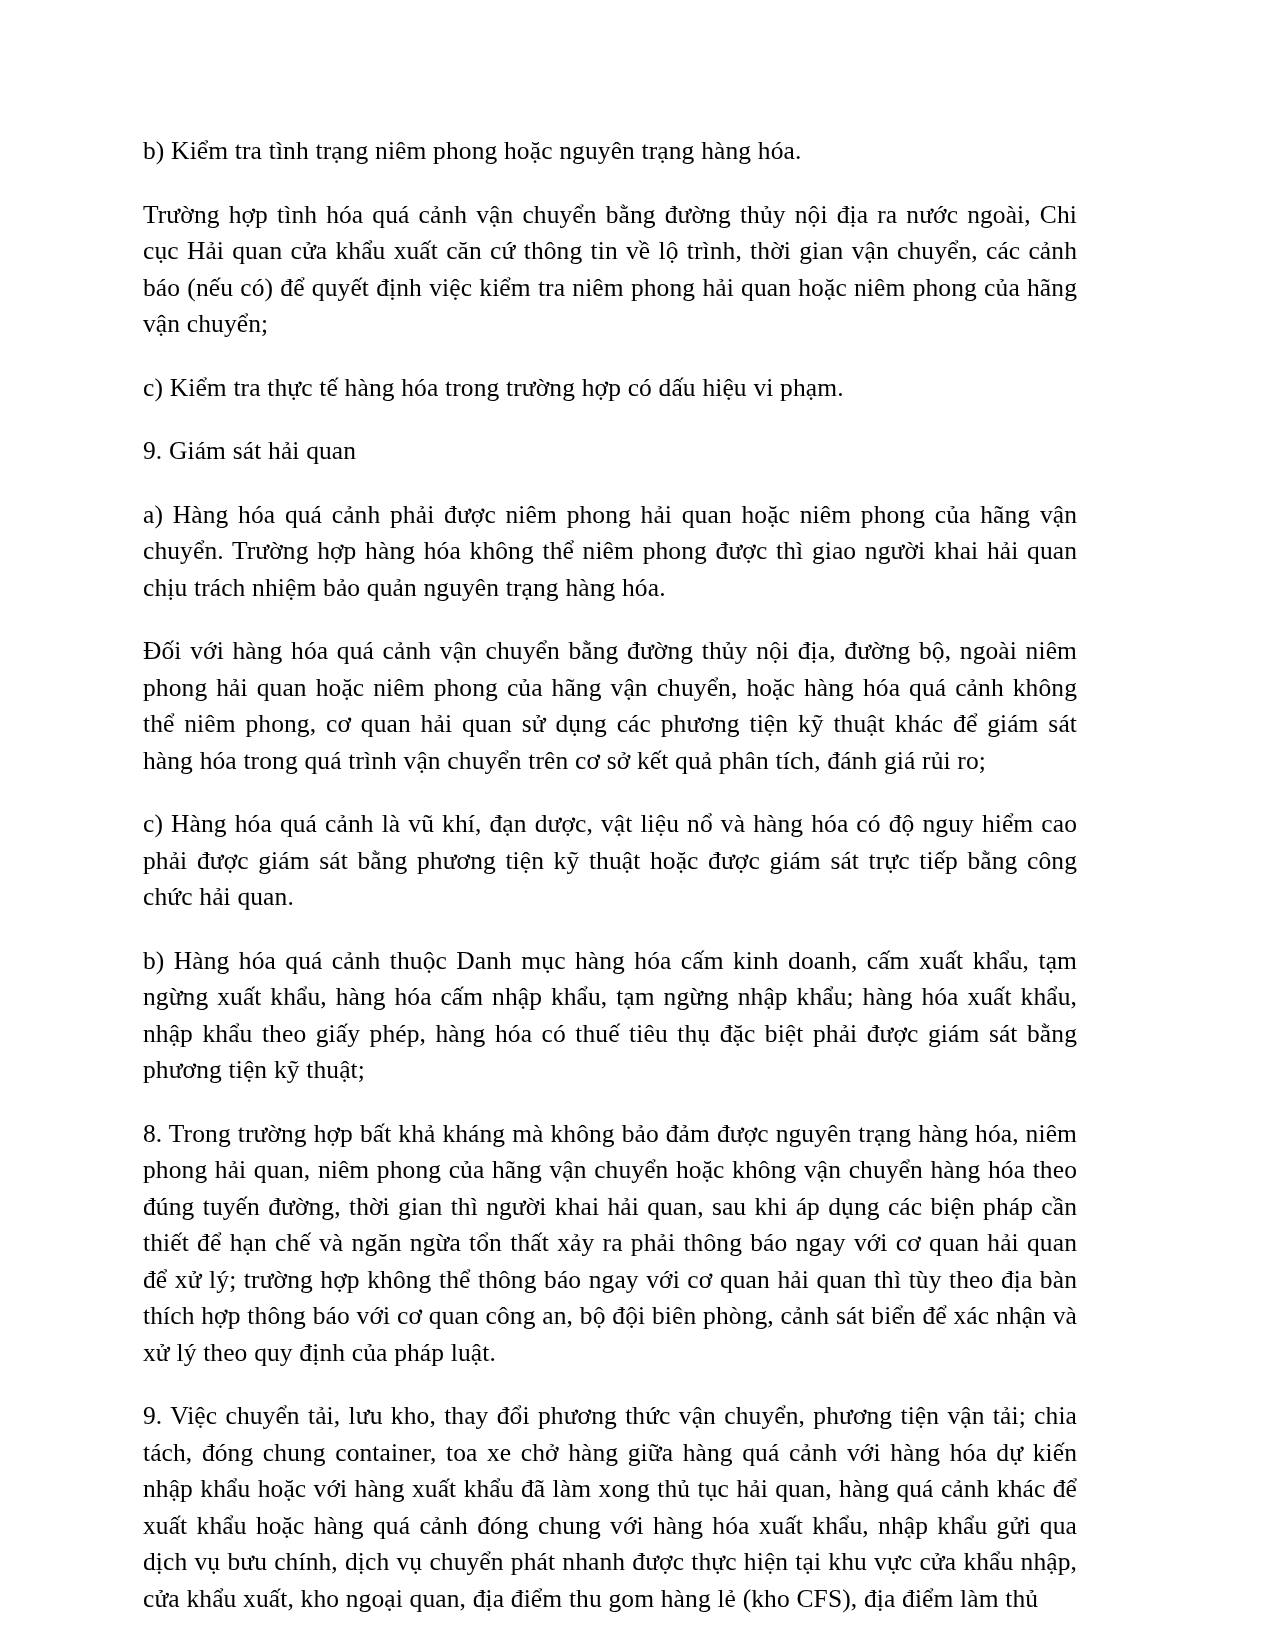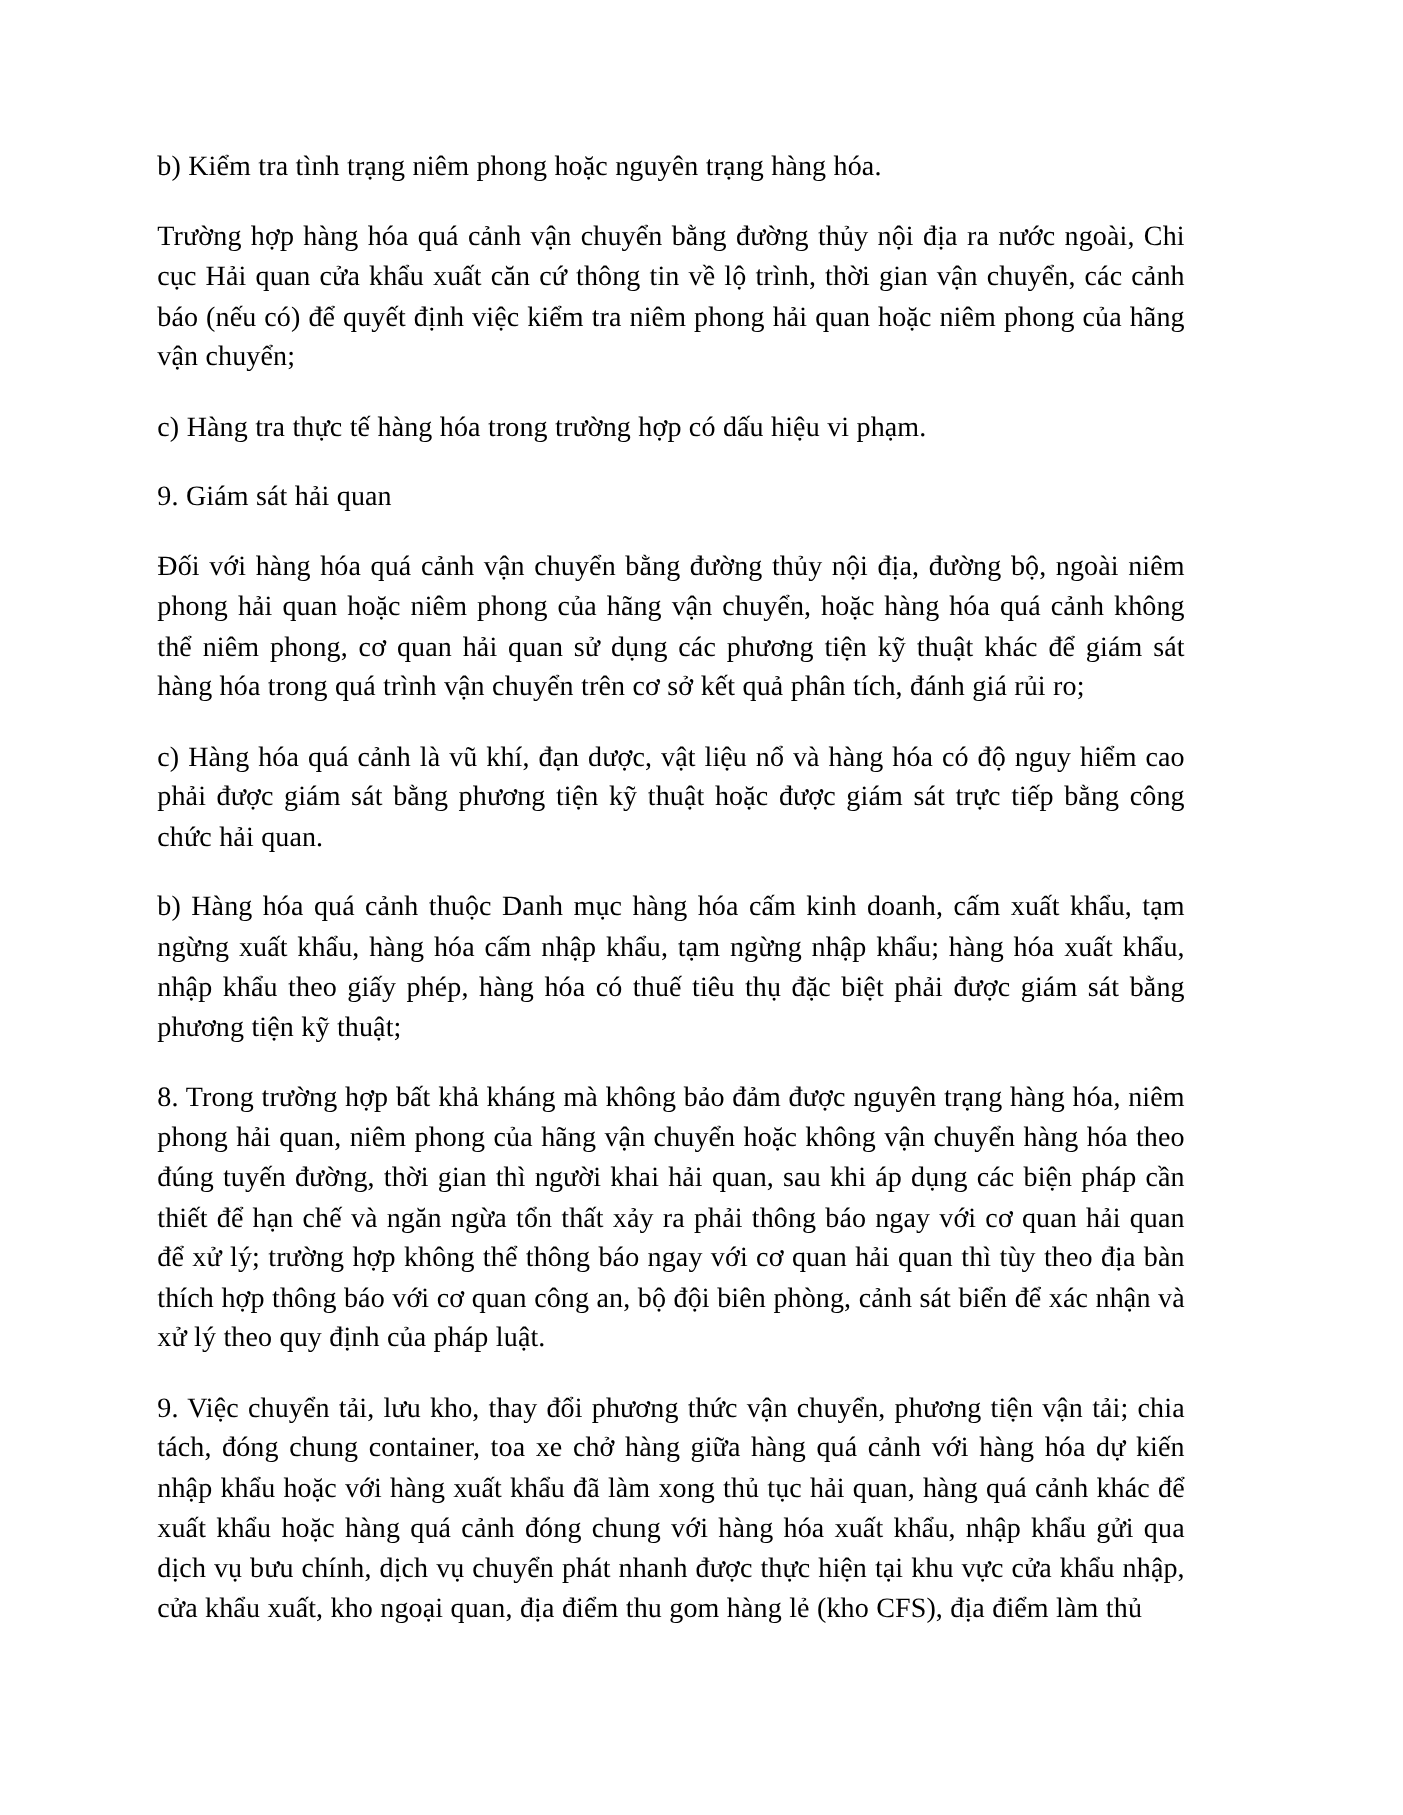--- a/index.html
+++ b/index.html
@@ -47,26 +47,27 @@
   }
 </style>
 </head>
 <body>
 
 <div class="page">
   <div class="content">
 
     <p class="para short">b) Kiểm tra tình trạng niêm phong hoặc nguyên trạng hàng hóa.</p>
 
-    <p class="para">Trường hợp hàng hóa quá cảnh vận chuyển bằng đường thủy nội địa ra nước ngoài, Chi cục Hải quan cửa khẩu xuất căn cứ thông tin về lộ trình, thời gian vận chuyển, các cảnh báo (nếu có) để quyết định việc kiểm tra niêm phong hải quan hoặc niêm phong của hãng vận chuyển;</p>
+    <p class="para">Trường hợp tình hóa quá cảnh vận chuyển bằng đường thủy nội địa ra nước ngoài, Chi cục Hải quan cửa khẩu xuất căn cứ thông tin về lộ trình, thời gian vận chuyển, các cảnh báo (nếu có) để quyết định việc kiểm tra niêm phong hải quan hoặc niêm phong của hãng vận chuyển;</p>
 
-    <p class="para short">c) Hàng tra thực tế hàng hóa trong trường hợp có dấu hiệu vi phạm.</p>
+    <p class="para short">c) Kiểm tra thực tế hàng hóa trong trường hợp có dấu hiệu vi phạm.</p>
 
     <p class="para short">9. Giám sát hải quan</p>
 
+    <p class="para">a) Hàng hóa quá cảnh phải được niêm phong hải quan hoặc niêm phong của hãng vận chuyển. Trường hợp hàng hóa không thể niêm phong được thì giao người khai hải quan chịu trách nhiệm bảo quản nguyên trạng hàng hóa.</p>
 
     <p class="para">Đối với hàng hóa quá cảnh vận chuyển bằng đường thủy nội địa, đường bộ, ngoài niêm phong hải quan hoặc niêm phong của hãng vận chuyển, hoặc hàng hóa quá cảnh không thể niêm phong, cơ quan hải quan sử dụng các phương tiện kỹ thuật khác để giám sát hàng hóa trong quá trình vận chuyển trên cơ sở kết quả phân tích, đánh giá rủi ro;</p>
 
     <p class="para">c) Hàng hóa quá cảnh là vũ khí, đạn dược, vật liệu nổ và hàng hóa có độ nguy hiểm cao phải được giám sát bằng phương tiện kỹ thuật hoặc được giám sát trực tiếp bằng công chức hải quan.</p>
 
     <p class="para">b) Hàng hóa quá cảnh thuộc Danh mục hàng hóa cấm kinh doanh, cấm xuất khẩu, tạm ngừng xuất khẩu, hàng hóa cấm nhập khẩu, tạm ngừng nhập khẩu; hàng hóa xuất khẩu, nhập khẩu theo giấy phép, hàng hóa có thuế tiêu thụ đặc biệt phải được giám sát bằng phương tiện kỹ thuật;</p>
 
     <p class="para">8. Trong trường hợp bất khả kháng mà không bảo đảm được nguyên trạng hàng hóa, niêm phong hải quan, niêm phong của hãng vận chuyển hoặc không vận chuyển hàng hóa theo đúng tuyến đường, thời gian thì người khai hải quan, sau khi áp dụng các biện pháp cần thiết để hạn chế và ngăn ngừa tổn thất xảy ra phải thông báo ngay với cơ quan hải quan để xử lý; trường hợp không thể thông báo ngay với cơ quan hải quan thì tùy theo địa bàn thích hợp thông báo với cơ quan công an, bộ đội biên phòng, cảnh sát biển để xác nhận và xử lý theo quy định của pháp luật.</p>
 
     <p class="para">9. Việc chuyển tải, lưu kho, thay đổi phương thức vận chuyển, phương tiện vận tải; chia tách, đóng chung container, toa xe chở hàng giữa hàng quá cảnh với hàng hóa dự kiến nhập khẩu hoặc với hàng xuất khẩu đã làm xong thủ tục hải quan, hàng quá cảnh khác để xuất khẩu hoặc hàng quá cảnh đóng chung với hàng hóa xuất khẩu, nhập khẩu gửi qua dịch vụ bưu chính, dịch vụ chuyển phát nhanh được thực hiện tại khu vực cửa khẩu nhập, cửa khẩu xuất, kho ngoại quan, địa điểm thu gom hàng lẻ (kho CFS), địa điểm làm thủ</p>

